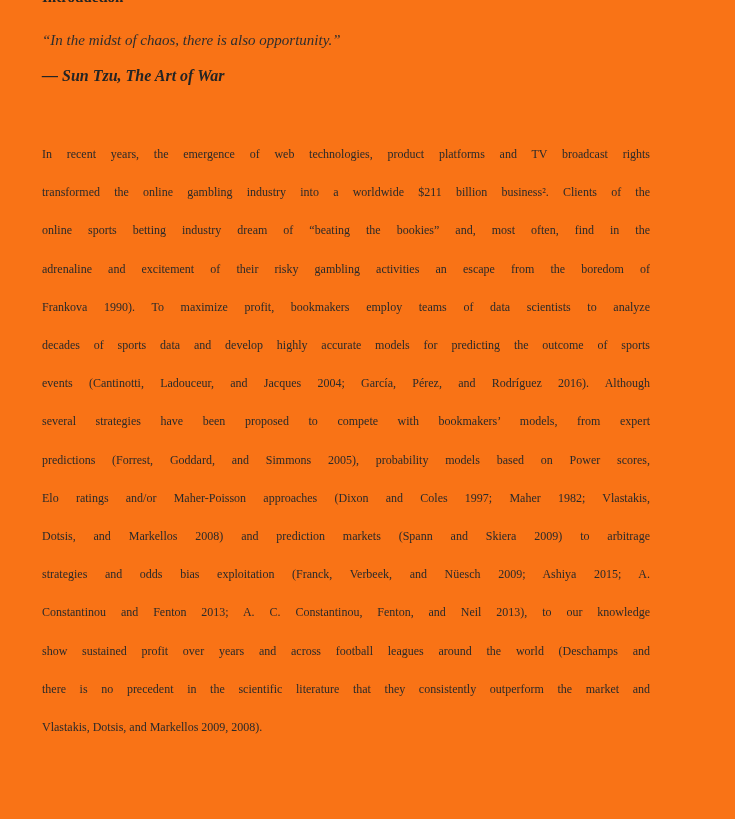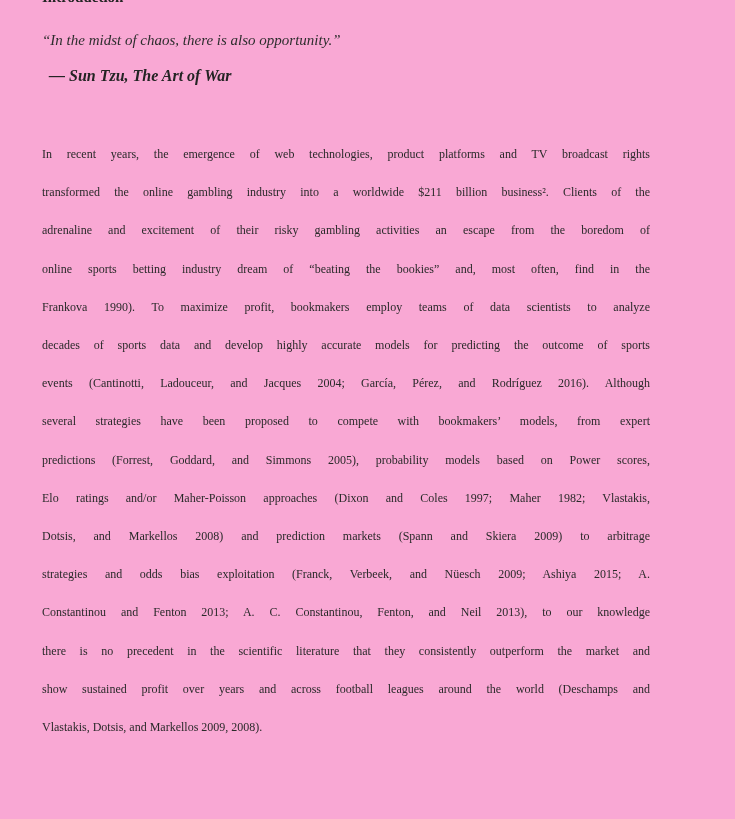--- a/index.html
+++ b/index.html
@@ -4,21 +4,21 @@
 <style>
   html, body {
     margin: 0;
     padding: 0;
     background: #ffffff;
   }
   .page {
     position: relative;
     width: 735px;
     height: 819px;
-    background: #f9a8d4;
+    background: #f97316;
     overflow: hidden;
     font-family: "Liberation Serif", serif;
     color: #2a2a2a;
   }
   .heading-clip {
     position: absolute;
     top: -10px;
     left: 42px;
     font-size: 15px;
     line-height: 14px;
@@ -39,21 +39,20 @@
   .epigraph-attribution {
     position: absolute;
     top: 66px;
     left: 42px;
     width: 608px;
     font-size: 16px;
     line-height: 20px;
     font-style: italic;
     font-weight: bold;
     color: #242424;
-    margin-left: 7px;
   }
   .body-paragraph {
     position: absolute;
     top: 135px;
     left: 42px;
     width: 608px;
   }
   .para-line {
     font-size: 12px;
     line-height: 38.2px;
@@ -71,28 +70,28 @@
 <div class="page">
   <div class="heading-clip">Introduction</div>
 
   <div class="epigraph-quote">“In the midst of chaos, there is also opportunity.”</div>
 
   <div class="epigraph-attribution">— Sun Tzu, The Art of War</div>
 
   <div class="body-paragraph">
       <div class="para-line">In recent years, the emergence of web technologies, product platforms and TV broadcast rights</div>
       <div class="para-line">transformed the online gambling industry into a worldwide $211 billion business². Clients of the</div>
+      <div class="para-line">online sports betting industry dream of “beating the bookies” and, most often, find in the</div>
       <div class="para-line">adrenaline and excitement of their risky gambling activities an escape from the boredom of</div>
-      <div class="para-line">online sports betting industry dream of “beating the bookies” and, most often, find in the</div>
       <div class="para-line">Frankova 1990). To maximize profit, bookmakers employ teams of data scientists to analyze</div>
       <div class="para-line">decades of sports data and develop highly accurate models for predicting the outcome of sports</div>
       <div class="para-line">events (Cantinotti, Ladouceur, and Jacques 2004; García, Pérez, and Rodríguez 2016). Although</div>
       <div class="para-line">several strategies have been proposed to compete with bookmakers’ models, from expert</div>
       <div class="para-line">predictions (Forrest, Goddard, and Simmons 2005), probability models based on Power scores,</div>
       <div class="para-line">Elo ratings and/or Maher-Poisson approaches (Dixon and Coles 1997; Maher 1982; Vlastakis,</div>
       <div class="para-line">Dotsis, and Markellos 2008) and prediction markets (Spann and Skiera 2009) to arbitrage</div>
       <div class="para-line">strategies and odds bias exploitation (Franck, Verbeek, and Nüesch 2009; Ashiya 2015; A.</div>
       <div class="para-line">Constantinou and Fenton 2013; A. C. Constantinou, Fenton, and Neil 2013), to our knowledge</div>
+      <div class="para-line">show sustained profit over years and across football leagues around the world (Deschamps and</div>
       <div class="para-line">there is no precedent in the scientific literature that they consistently outperform the market and</div>
-      <div class="para-line">show sustained profit over years and across football leagues around the world (Deschamps and</div>
       <div class="para-line last-line">Vlastakis, Dotsis, and Markellos 2009, 2008).</div>
     </div>
 </div>
 
 </body></html>

